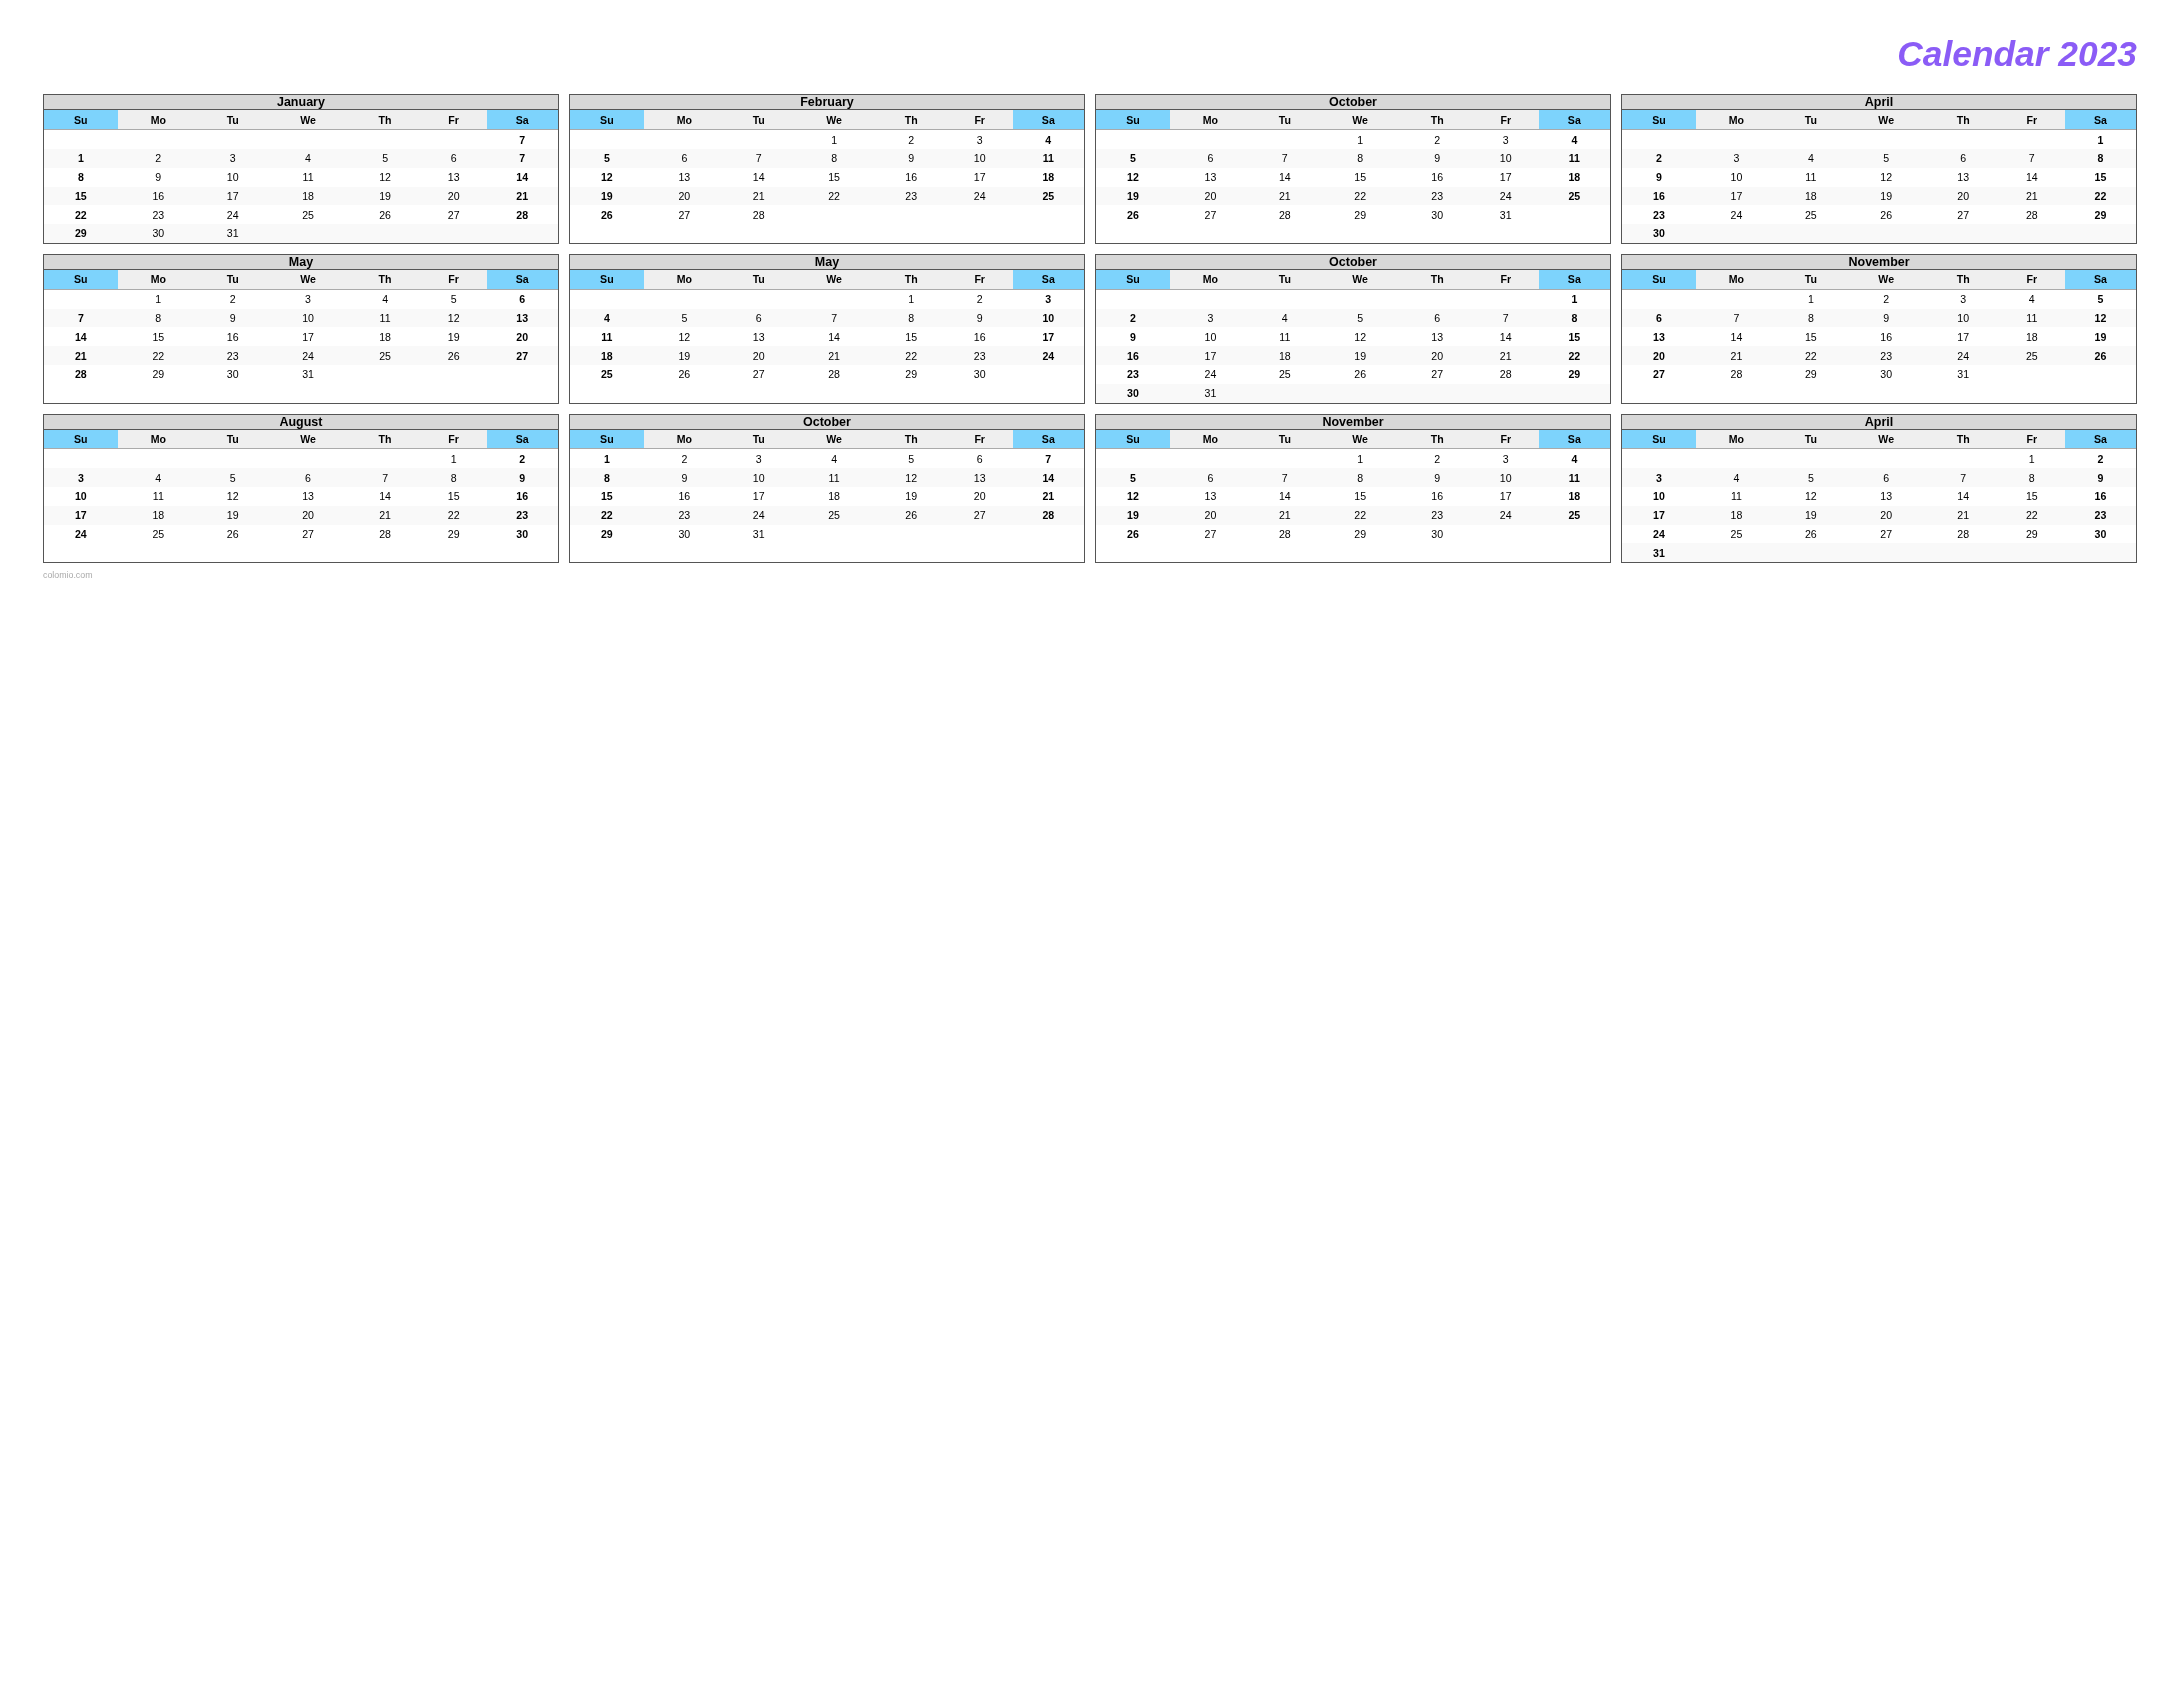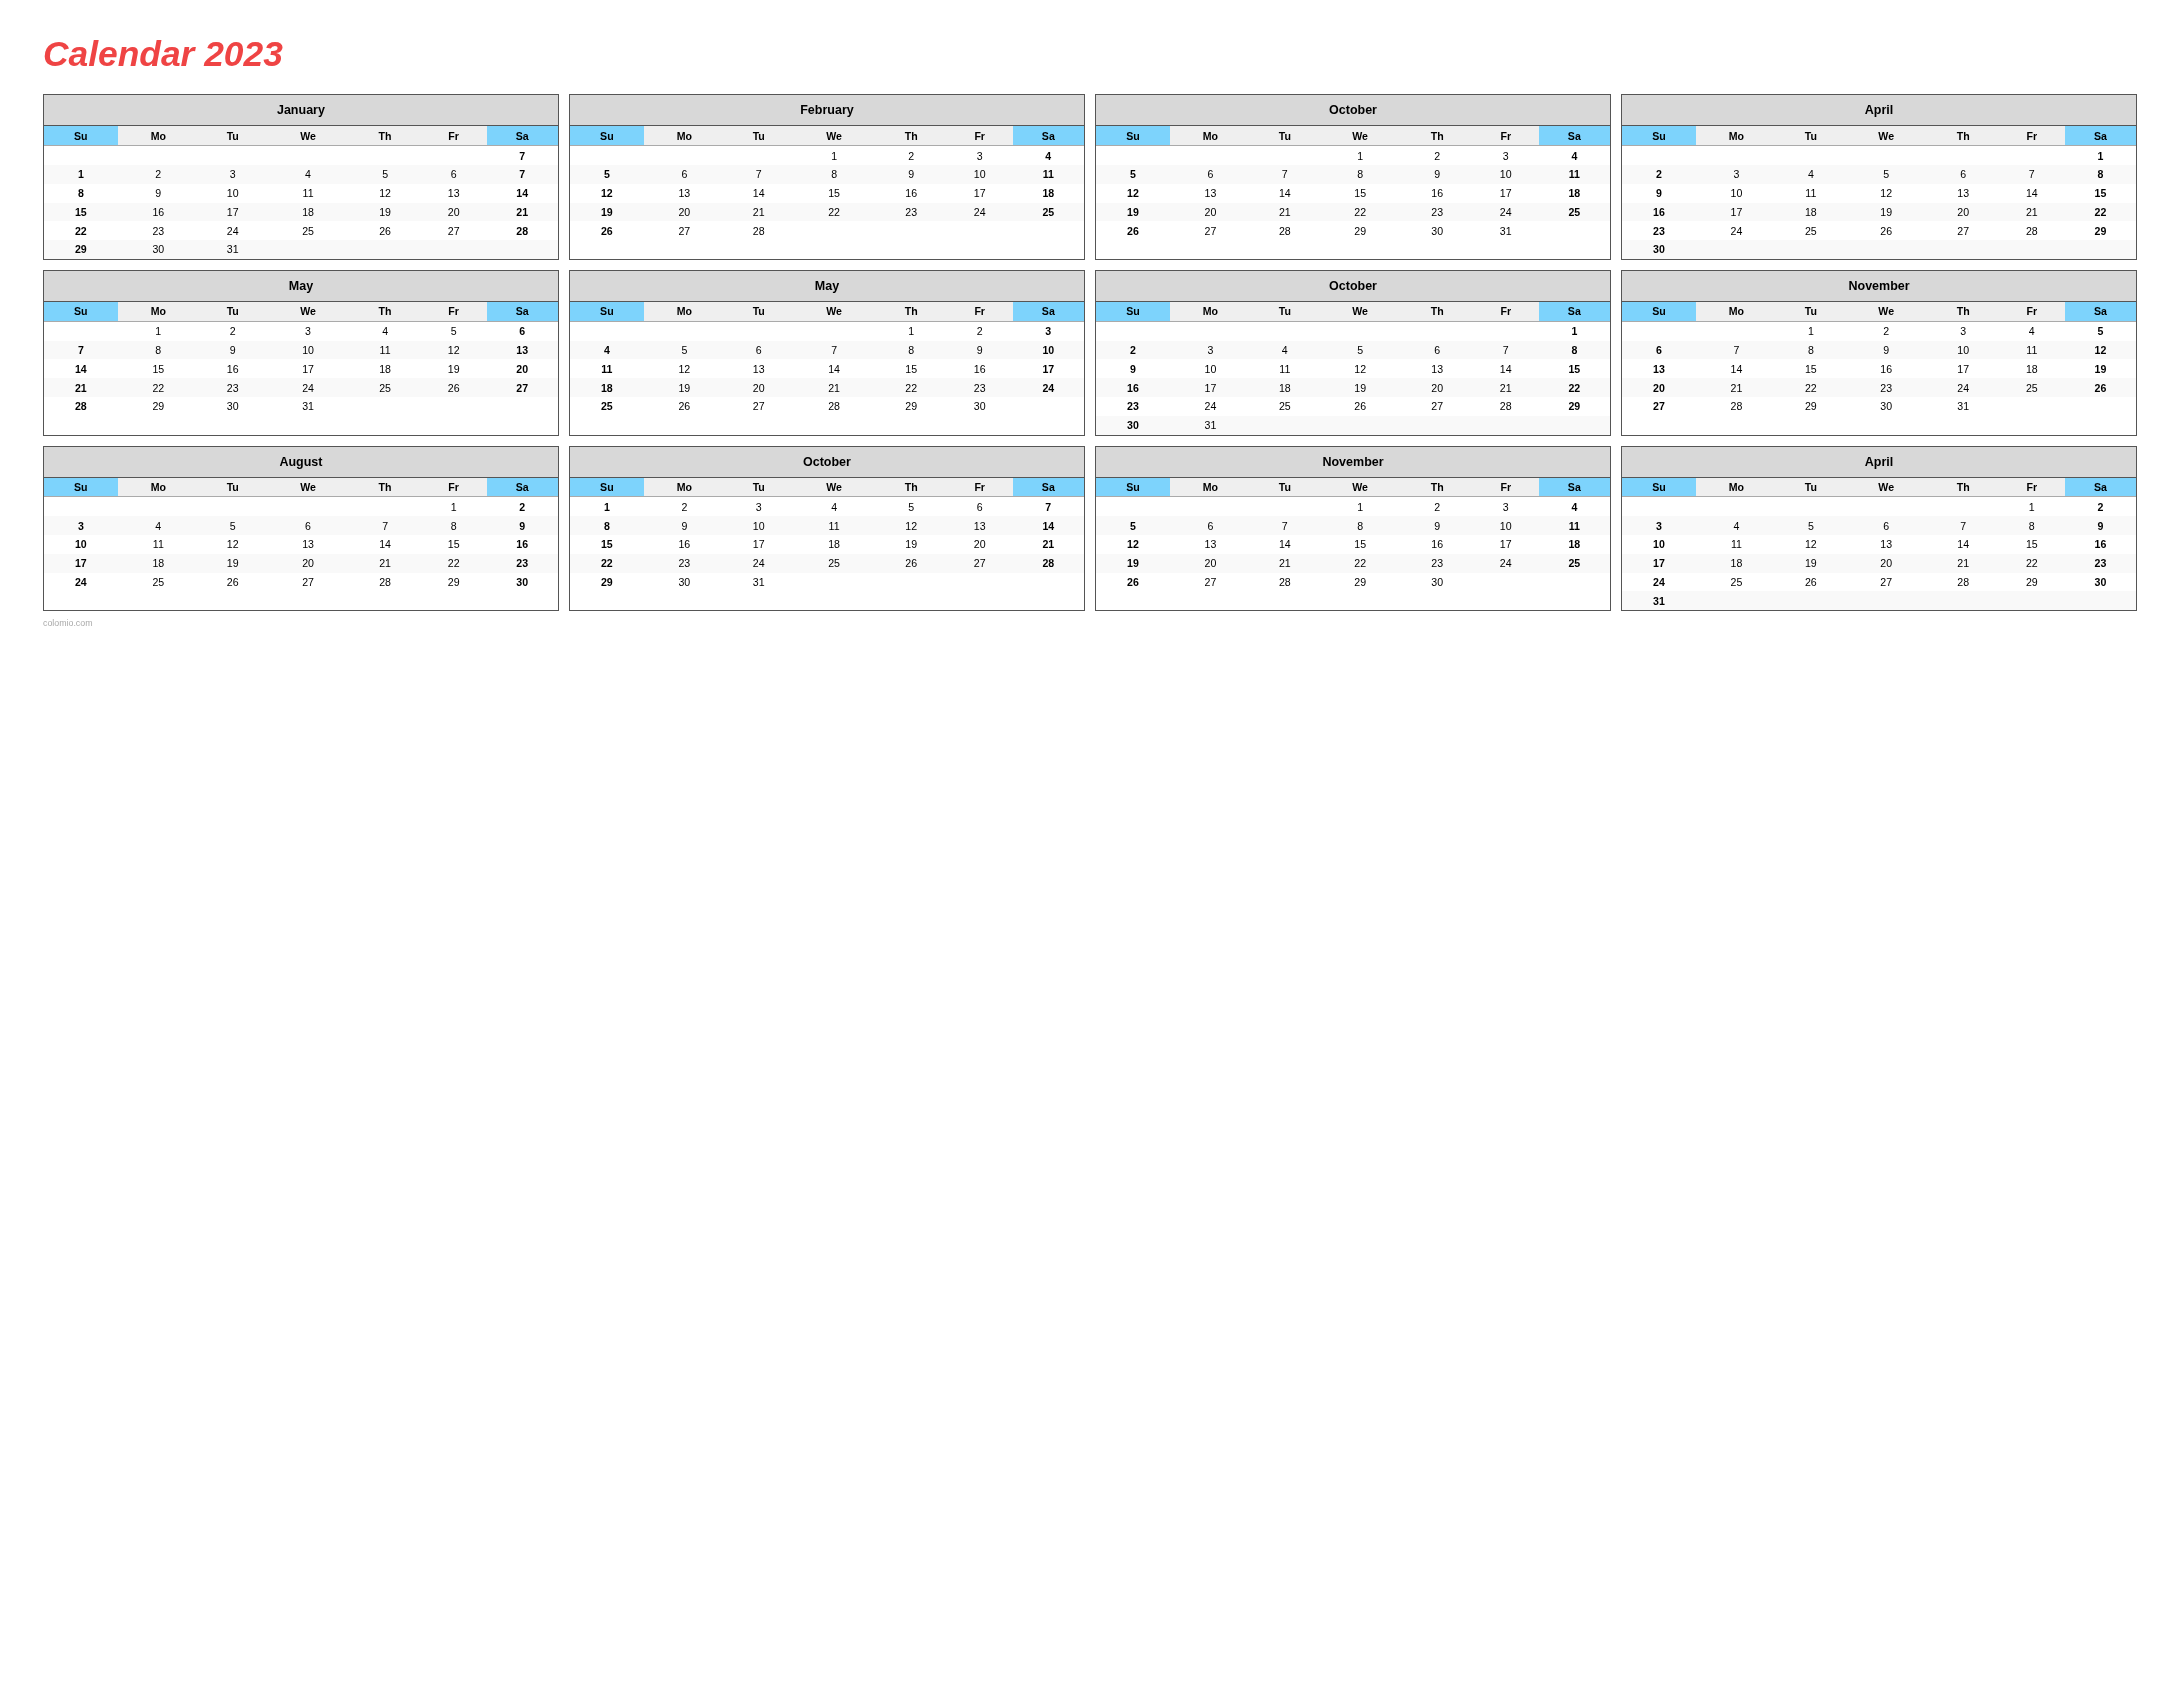--- a/index.html
+++ b/index.html
@@ -5,37 +5,38 @@
     * { box-sizing: border-box; margin: 0; padding: 0; }
     body {
       background: #fff;
       font-family: Arial, sans-serif;
       padding: 34px 43px;
     }
     h1 {
       font-size: 2.6em;
       font-weight: 900;
       margin-bottom: 20.4px;
-      color: #ef4444;
+      color: #8b5cf6;
       font-style: italic;
+      text-align: right;
     }
     .calendar-grid {
       display: grid;
       grid-template-columns: repeat(4, 1fr);
       gap: 10.2px;
     }
     .month-block {
       border: 1.3px solid #555;
     }
     .month-header {
       text-align: center;
       background: #d8d8d8;
       font-weight: bold;
       font-size: 0.92em;
-      padding: 8px 0;
+      padding: 0 0;
       border-bottom: 1.3px solid #555;
     }
     .month-table {
       width: 100%;
       border-collapse: collapse;
       font-size: 0.78em;
     }
     .month-table th {
       background: #efefef;
       text-align: center;

